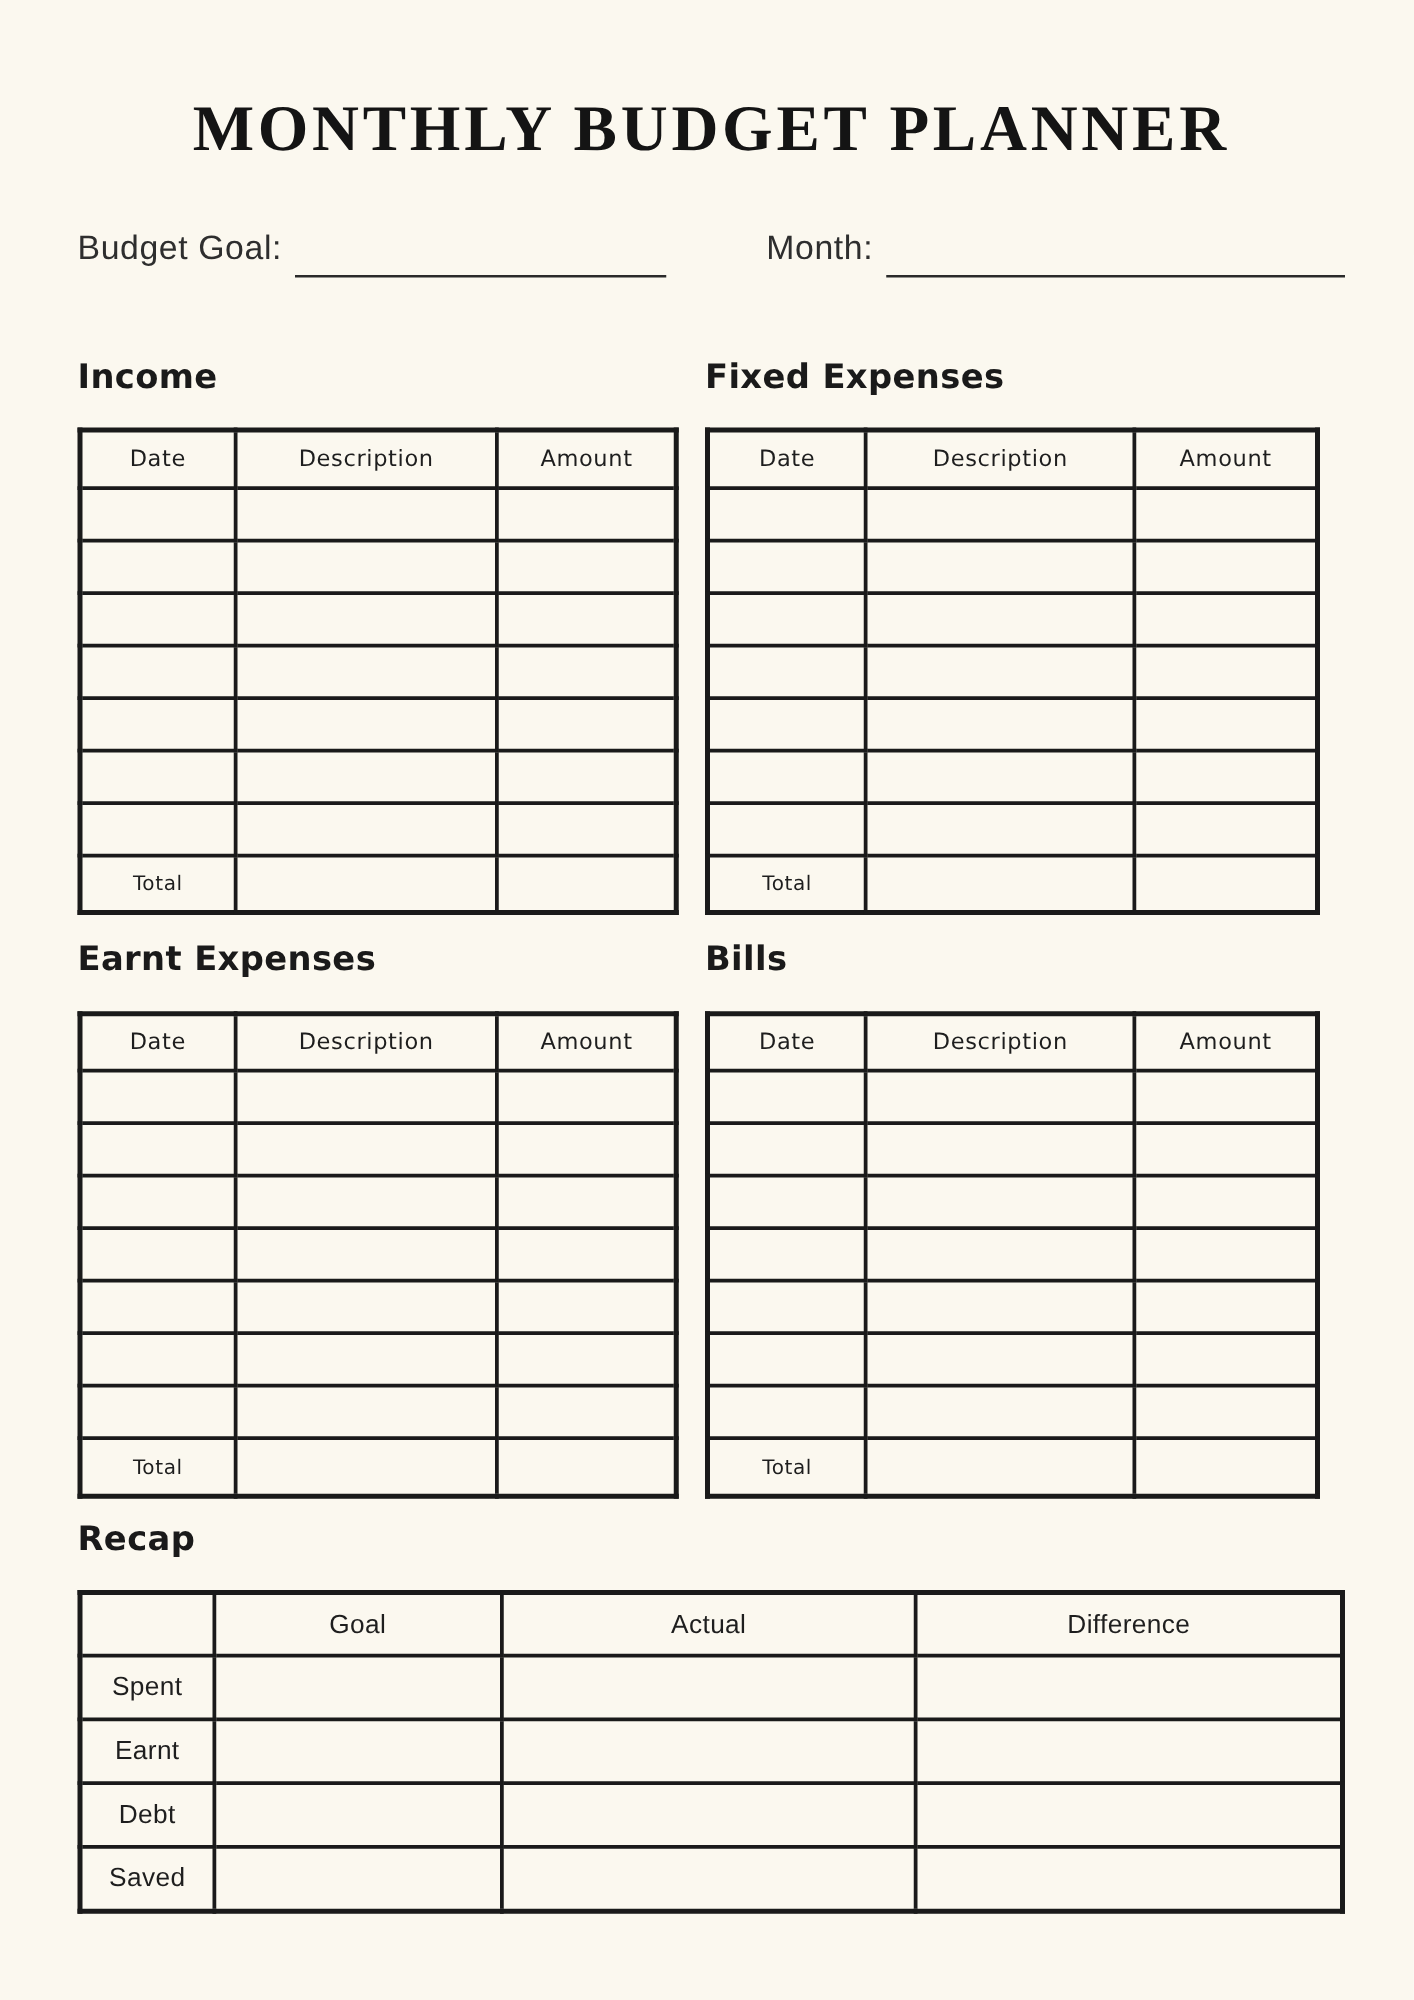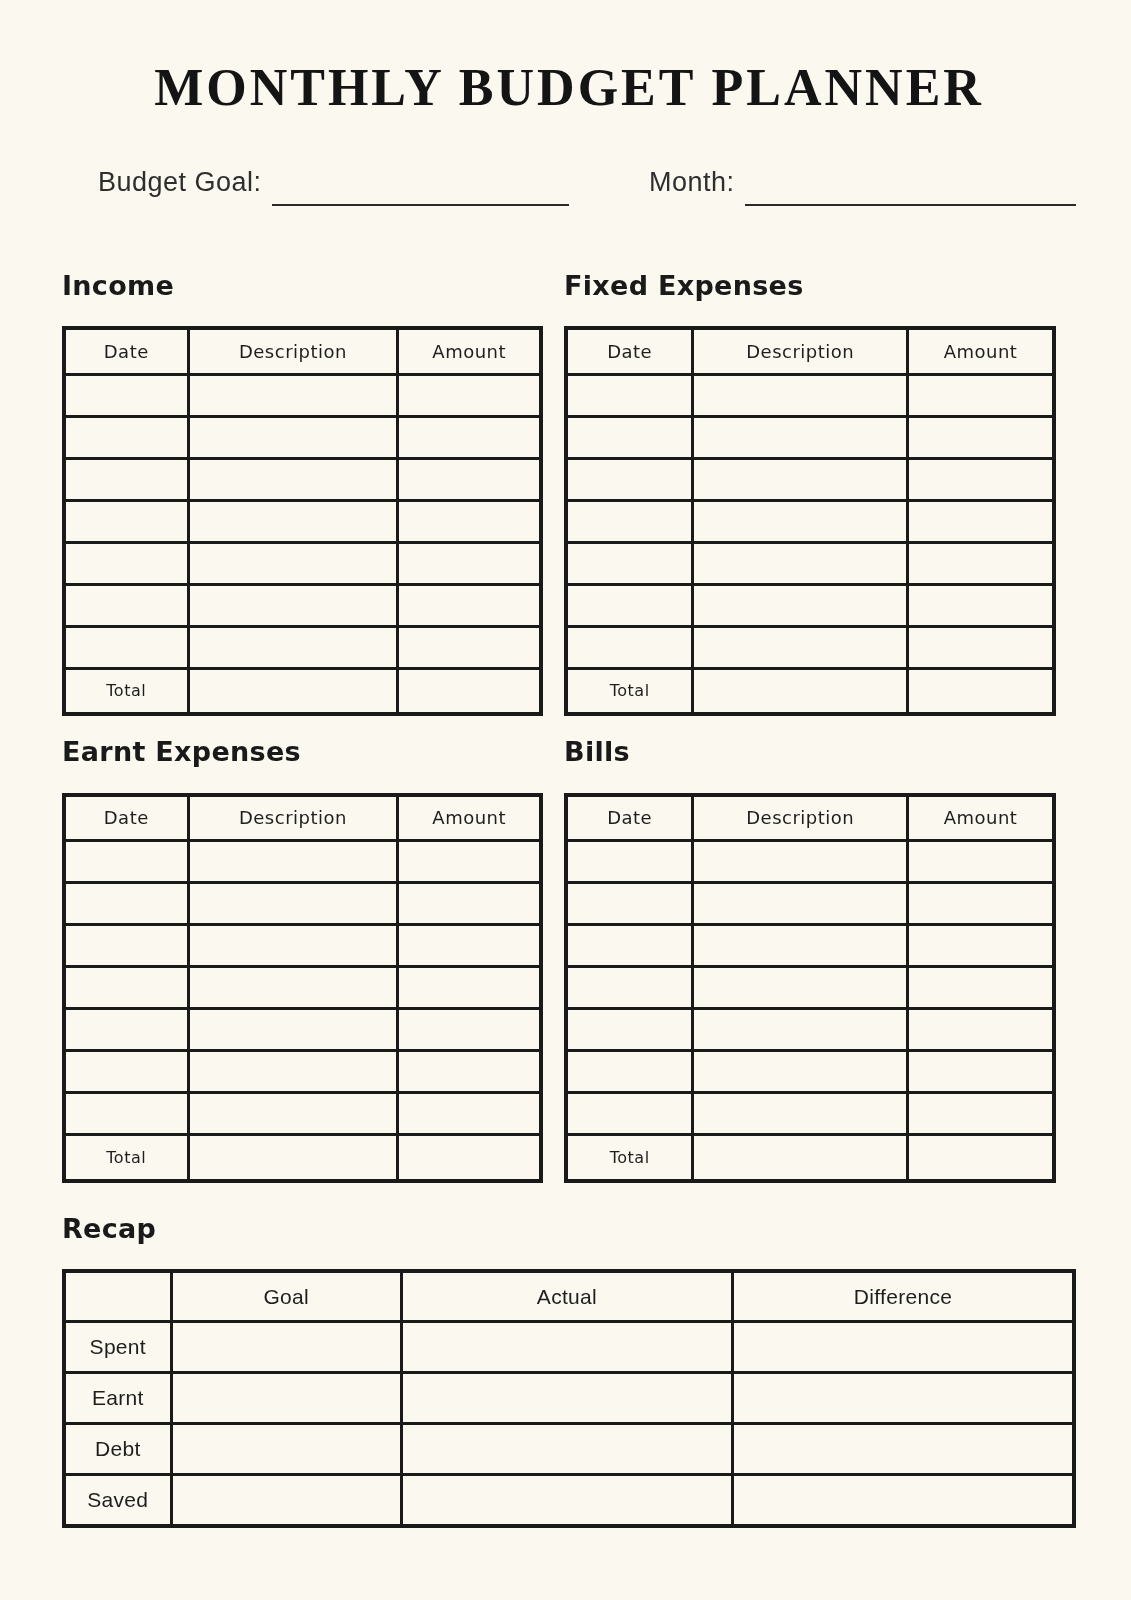--- a/index.html
+++ b/index.html
@@ -12,39 +12,39 @@
     background: #fbf8ef;
     color: #1a1a1a;
     font-family: "DejaVu Sans", sans-serif;
     padding: 0 55px 0 62px;
     overflow: hidden;
   }
 
   
   .title {
     margin: 0;
-    padding-top: 62px;
+    padding-top: 78px;
     font-family: "Liberation Serif", serif;
     font-weight: 700;
     font-size: 52px;
     line-height: 1.0;
     letter-spacing: 3px;
     text-align: center;
     color: #141414;
     white-space: nowrap;
   }
 
   
   .fields {
     display: flex;
     margin-top: 52px;
     align-items: flex-end;
   }
   .field { display: flex; align-items: flex-end; }
-  .field-budget { width: 471px; margin-left: 36px; }
+  .field-budget { width: 471px; }
   .field-month  { margin-left: 80px; flex: 1; }
   .field-label {
     font-family: "Liberation Sans", sans-serif;
     font-weight: 400;
     font-size: 27px;
     line-height: 1.25;
     letter-spacing: 0.5px;
     color: #2e2e2e;
     white-space: nowrap;
   }
@@ -99,21 +99,21 @@
   table.entry-table thead tr { height: 46px; }
   table.entry-table tbody tr { height: 42px; }
   table.entry-table tr.total-row { height: 46px; }
   table.entry-table td.total-label {
     font-size: 16px;
     letter-spacing: 0.5px;
     color: #1e1e1e;
   }
 
   
-  .recap-heading { margin-top: 30px; margin-bottom: 24px; }
+  .recap-heading { margin-top: 17px; margin-bottom: 24px; }
   table.recap-table th, table.recap-table td {
     font-family: "Liberation Sans", sans-serif;
     font-size: 21px;
     letter-spacing: 0.3px;
     color: #1e1e1e;
   }
   table.recap-table tr { height: 51px; }
 </style>
 </head>
 <body>

